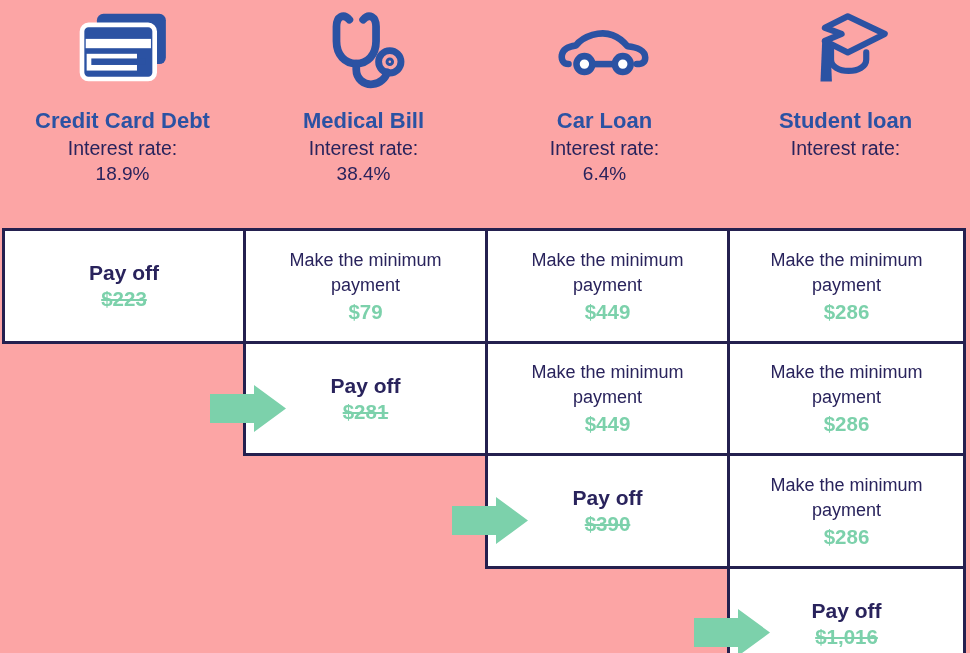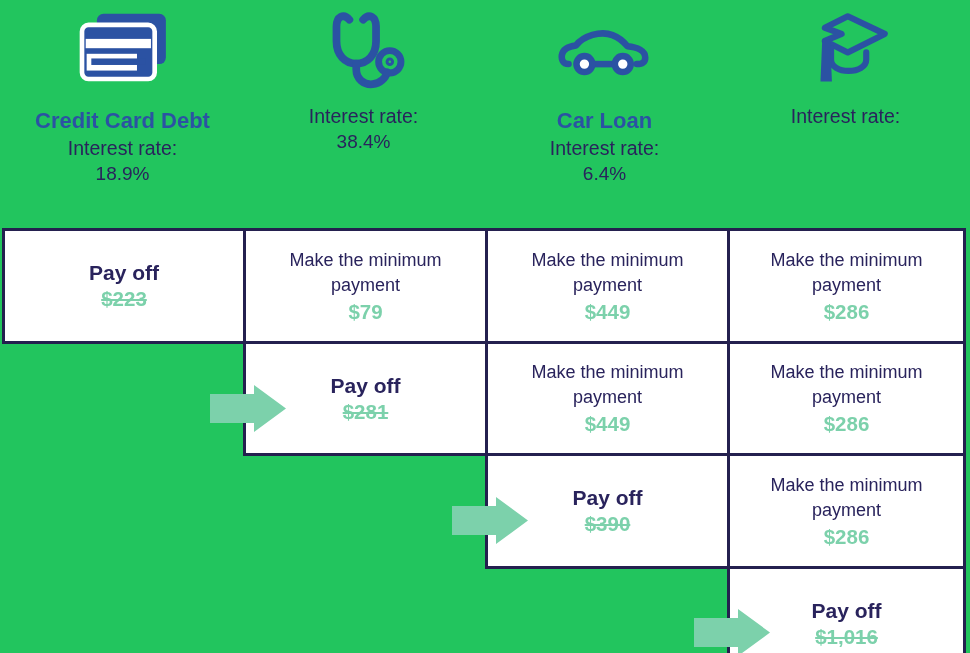--- a/index.html
+++ b/index.html
@@ -1,16 +1,16 @@
 <!DOCTYPE html>
 <html><head>
 <meta charset="utf-8">
 <style>
   html,body{margin:0;padding:0;background:#fff;}
-  .canvas{position:relative;width:970px;height:653px;background:#22c55e;overflow:hidden;
+  .canvas{position:relative;width:970px;height:653px;background:#fca5a5;overflow:hidden;
           font-family:"Liberation Sans","DejaVu Sans",sans-serif;}
   .headers{position:absolute;left:2px;top:0;width:964px;height:200px;display:flex;}
   .col-header{width:241px;text-align:center;}
   .icon-box{height:102px;display:flex;align-items:center;justify-content:center;}
   .col-title{font-size:22px;font-weight:bold;color:#2B52A3;line-height:26px;margin-top:6px;}
   .col-interest{font-size:19.5px;color:#29235C;line-height:25px;margin-top:2px;}
   .col-rate{font-size:19px;color:#29235C;line-height:25px;}
   .table-area{position:absolute;left:2px;top:200px;width:966px;height:453px;margin-top:28px;}
   .cell{position:absolute;box-sizing:border-box;border:3px solid #24204F;background:#fff;
         display:flex;flex-direction:column;align-items:center;justify-content:center;
@@ -46,20 +46,21 @@
 
     <div class="col-header">
       <div class="icon-box">
         <svg class="ic" viewBox="0 0 100 96" width="86" height="83">
           <path d="M33 11 C26 3 18 8 18 19 L18 36 C18 52 28 62 41 62 C54 62 64 52 64 36 L64 19 C64 8 56 3 49 11" fill="none" stroke="#2B52A3" stroke-width="9" stroke-linecap="round"></path>
           <path d="M41 62 L41 69 C41 80 50 87 60 86 C69 85 75 79 77 72" fill="none" stroke="#2B52A3" stroke-width="9" stroke-linecap="round"></path>
           <circle cx="80" cy="60" r="13" fill="none" stroke="#2B52A3" stroke-width="8"></circle>
           <circle cx="80" cy="60" r="3.2" fill="none" stroke="#2B52A3" stroke-width="3.5"></circle>
         </svg>
       </div>
+      <div class="col-title">Medical Bill</div>
       <div class="col-interest">Interest rate:</div>
       <div class="col-rate">38.4%</div>
     </div>
 
     <div class="col-header">
       <div class="icon-box">
         <svg class="ic" viewBox="0 0 100 62" width="94" height="58">
           <path d="M11 45 C5 45 3 40 4 35 C5 29 11 26 19 25 C27 15 45 9 58 14 C66 17 70 21 74 26 C85 27 93 31 93 38 C93 43 90 45 84 45" fill="none" stroke="#2B52A3" stroke-width="7" stroke-linejoin="round" stroke-linecap="round"></path>
           <path d="M38 45 L59 45" fill="none" stroke="#2B52A3" stroke-width="7"></path>
           <circle cx="28" cy="45" r="8.5" fill="#fff" stroke="#2B52A3" stroke-width="7"></circle>
@@ -72,20 +73,21 @@
     </div>
 
     <div class="col-header">
       <div class="icon-box">
         <svg class="ic" viewBox="0 0 100 92" width="88" height="81">
           <polygon points="52,6 94,26 52,47 26,34 45,26 26,19" fill="none" stroke="#2B52A3" stroke-width="7" stroke-linejoin="round"></polygon>
           <path d="M33 42 L33 55 C33 63 42 68 53 68 C64 68 73 63 73 55 L73 47" fill="none" stroke="#2B52A3" stroke-width="7" stroke-linecap="round"></path>
           <polygon points="23,32 32,32 34,80 21,80" fill="#2B52A3"></polygon>
         </svg>
       </div>
+      <div class="col-title">Student loan</div>
       <div class="col-interest">Interest rate:</div>
     </div>
 
   </div>
 
   <div class="table-area">
 
     <div class="cell" style="left:0;top:0;width:244px;height:116px;">
       <div class="cell-label bold">Pay off</div>
       <div class="amount strike">$223</div>

